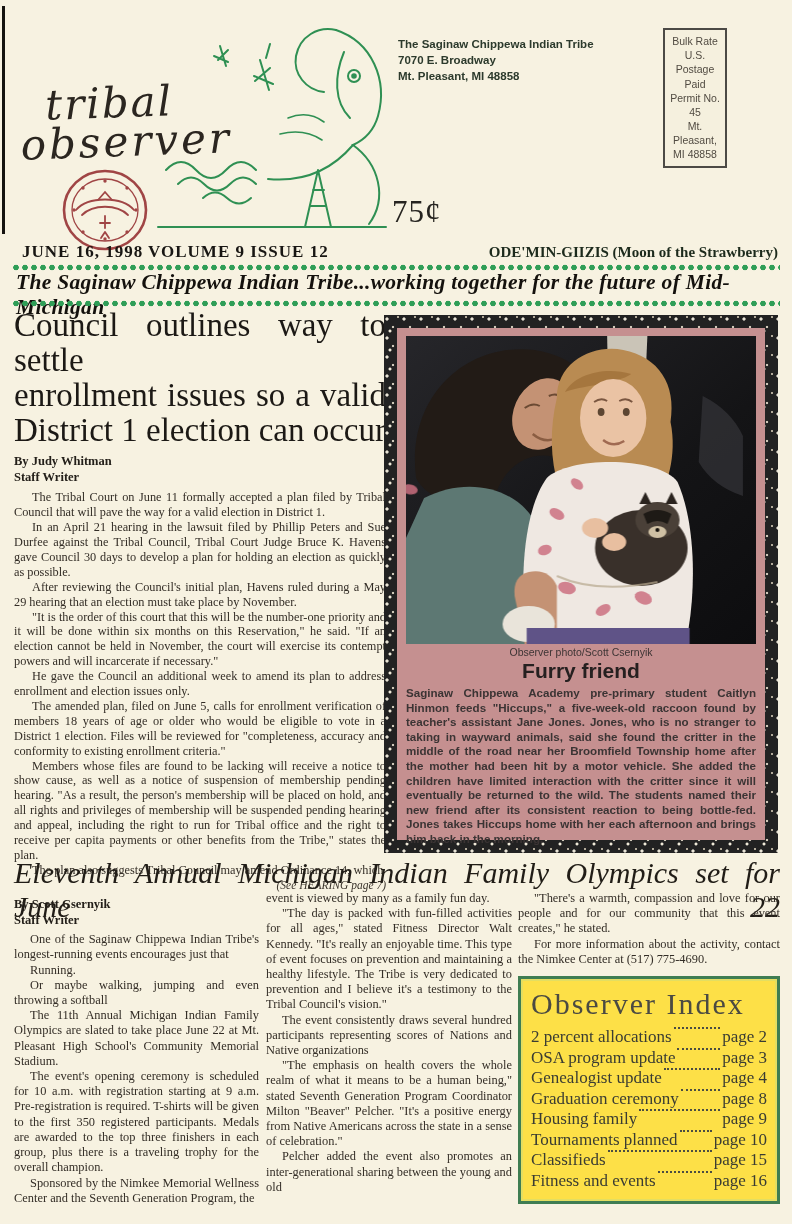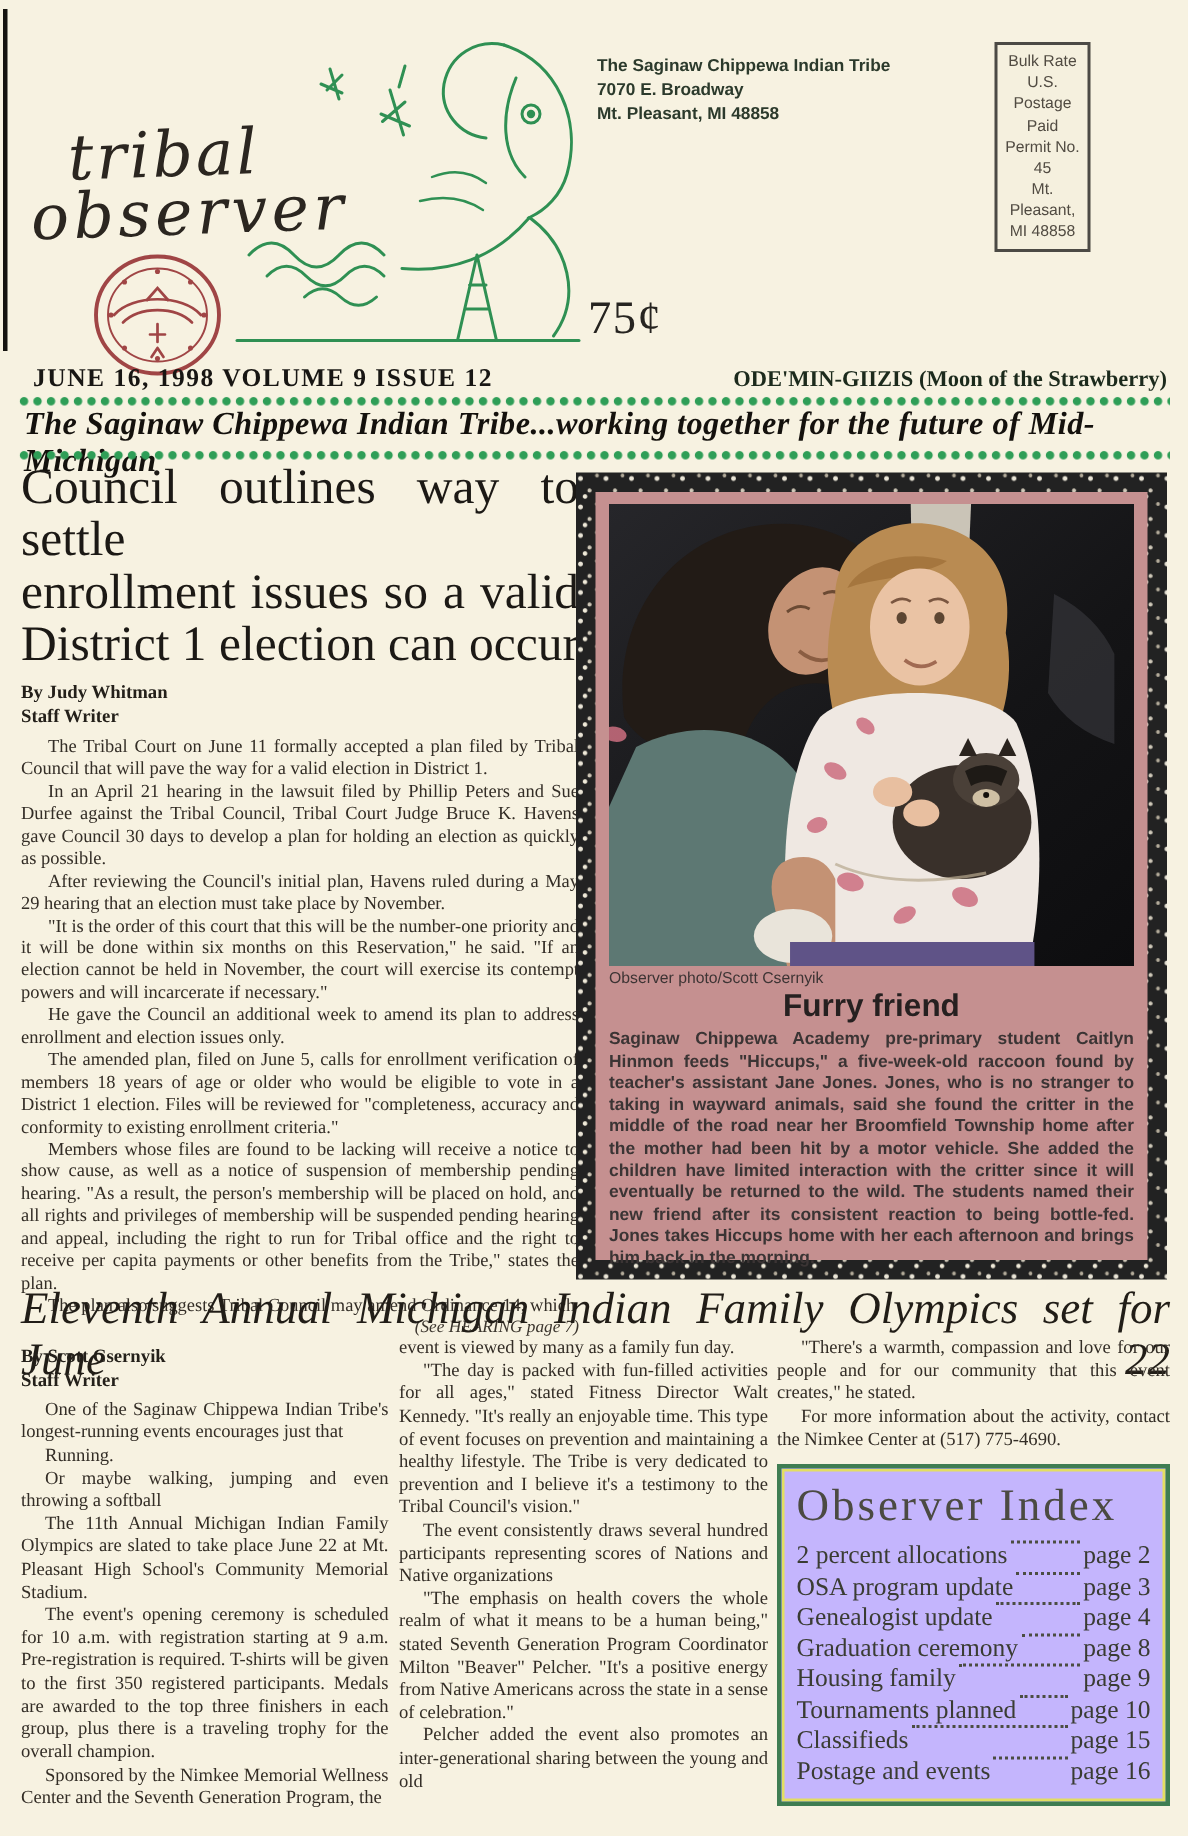--- a/index.html
+++ b/index.html
@@ -51,40 +51,40 @@
     background-color:#222; padding:13px;
     background-image:
       radial-gradient(circle at 3px 4px, #e9e4d6 1.3px, transparent 1.9px),
       radial-gradient(circle at 9px 12px, #cfc8b8 1.1px, transparent 1.6px),
       radial-gradient(circle at 14px 2px, #b3ab9a 1px, transparent 1.5px),
       radial-gradient(circle at 6px 16px, #f0ead9 1.2px, transparent 1.8px);
     background-size:17px 19px; }
   .photomat { width:100%; height:100%; background:#c59090; padding:8px 9px 6px; }
   .photo { width:100%; height:308px; display:block; background:#191919; }
   .credit { font-family:"Liberation Sans",sans-serif; font-size:10.5px; color:#3d3434;
-    text-align:left; margin-top:2px; }
+    text-align:center; margin-top:2px; }
   .cap-title { font-family:"Liberation Sans",sans-serif; font-weight:bold; font-size:21px;
     text-align:center; color:#262020; margin:1px 0 3px; }
   .caption { font-family:"Liberation Sans",sans-serif; font-weight:bold; font-size:11.6px;
     line-height:14.6px; text-align:justify; color:#3b3434; }
 
   
   .oly-headline { position:absolute; left:14px; top:856px; width:766px; font-style:italic;
     font-size:30px; color:#211d17; text-align:justify; text-align-last:justify; }
   .col { position:absolute; }
   .col p { font-size:12.4px; line-height:15.2px; text-align:justify; text-indent:16px; color:#332d26; }
   .col .byline { margin:0 0 4px; }
   .col1 { left:14px; top:897px; width:245px; }
   .col2 { left:266px; top:891px; width:246px; }
   .col3 { left:518px; top:891px; width:262px; }
   .col2 p:first-child, .col3 p:first-child { text-indent:16px; }
   .col2 > p:nth-child(1) { text-indent:0; }
 
   
-  .indexbox { position:absolute; left:518px; top:976px; width:262px; background:#c4b5fd;
+  .indexbox { position:absolute; left:518px; top:976px; width:262px; background:#fde047;
     border:3px solid #3f7d52; box-shadow:inset 0 0 0 2px #e3de62; padding:8px 10px 10px; }
   .index-title { font-size:30px; color:#4b4a42; letter-spacing:2px; margin-bottom:6px; }
   .index-item { display:flex; align-items:flex-start; font-size:17px; line-height:20.5px; color:#3a3c33; }
   .index-item .leader { flex:1; border-bottom:2px dotted #4b4d42; margin:0 2px 3px; min-width:12px; }
 </style>
 </head>
 <body>
 
 <div class="page">
   <div class="scanline"></div>
@@ -300,19 +300,19 @@
         <span>Tournaments planned</span>
         <span class="leader"></span>
         <span>page 10</span>
       </div>
         <div class="index-item">
         <span>Classifieds</span>
         <span class="leader"></span>
         <span>page 15</span>
       </div>
         <div class="index-item">
-        <span>Postage and events</span>
+        <span>Fitness and events</span>
         <span class="leader"></span>
         <span>page 16</span>
       </div>
       </div>
   </div>
 </div>
 
 </body></html>

